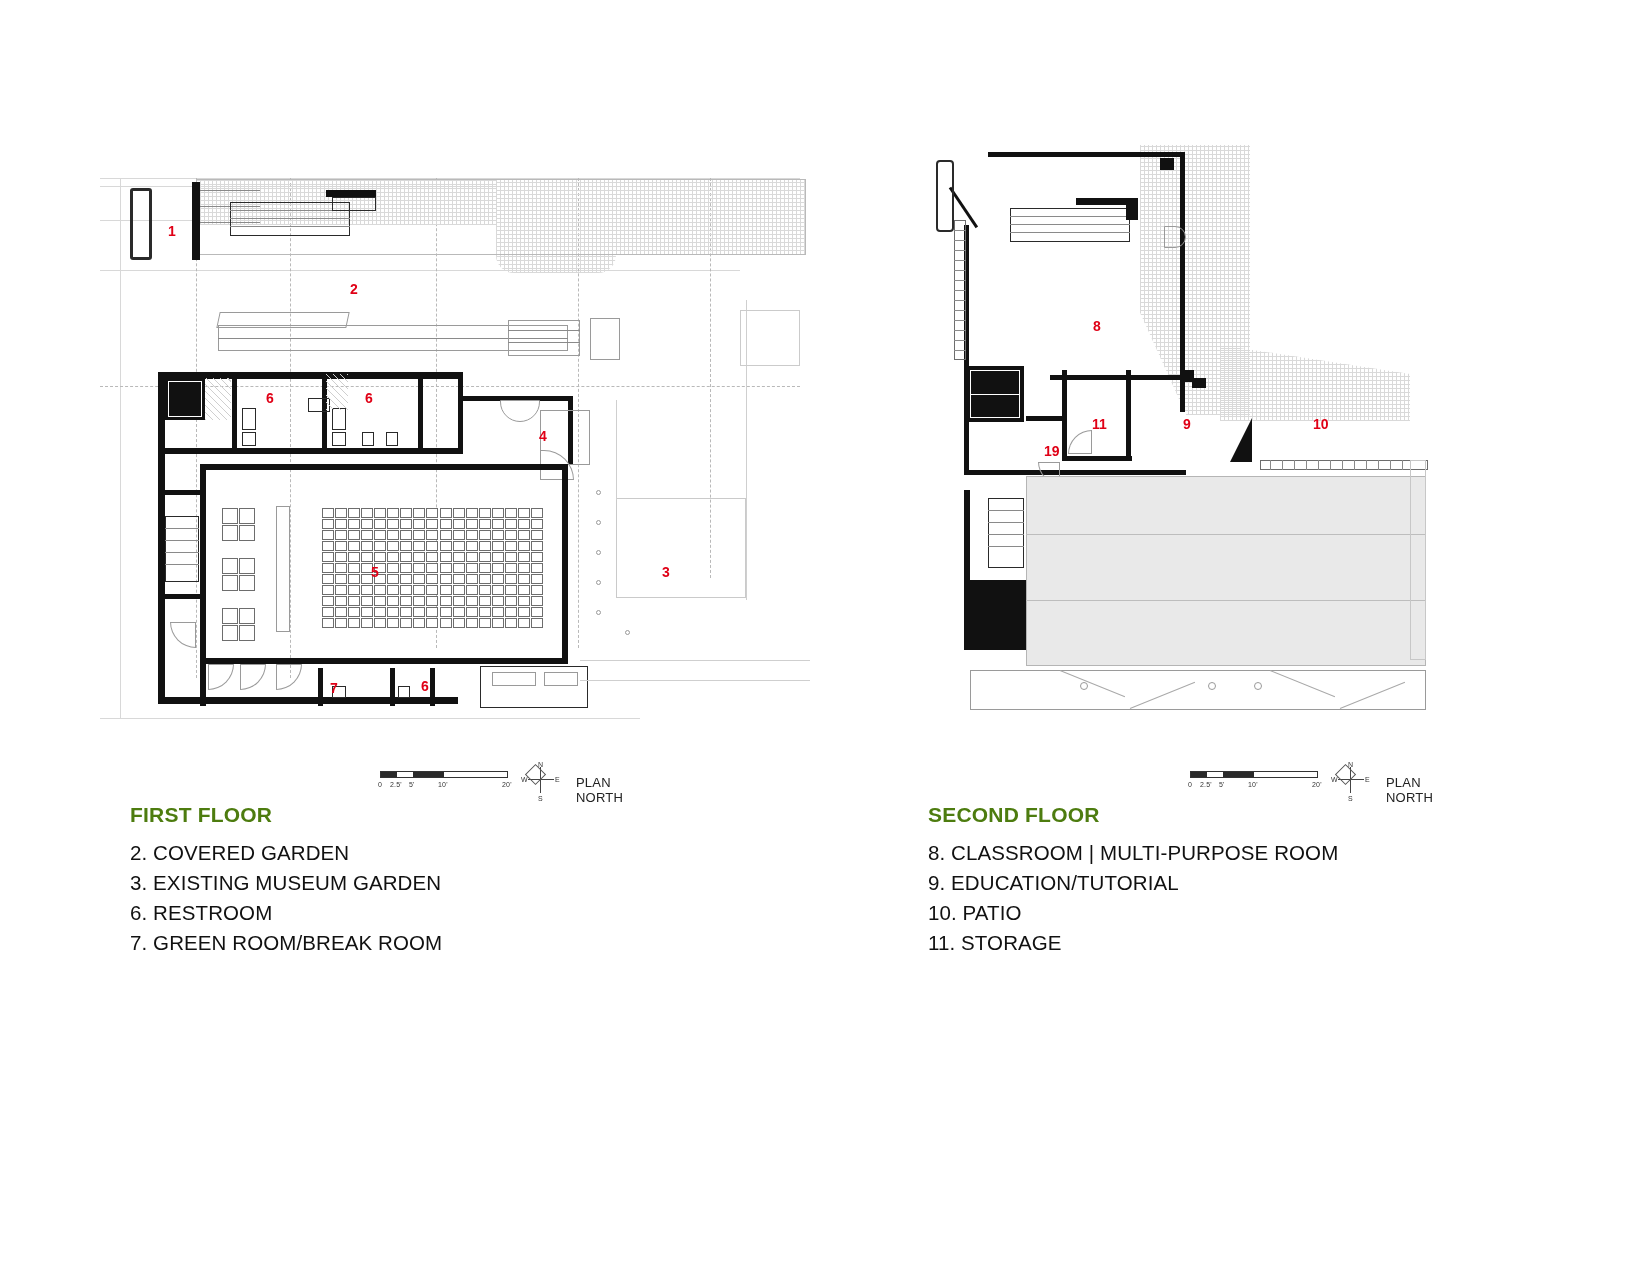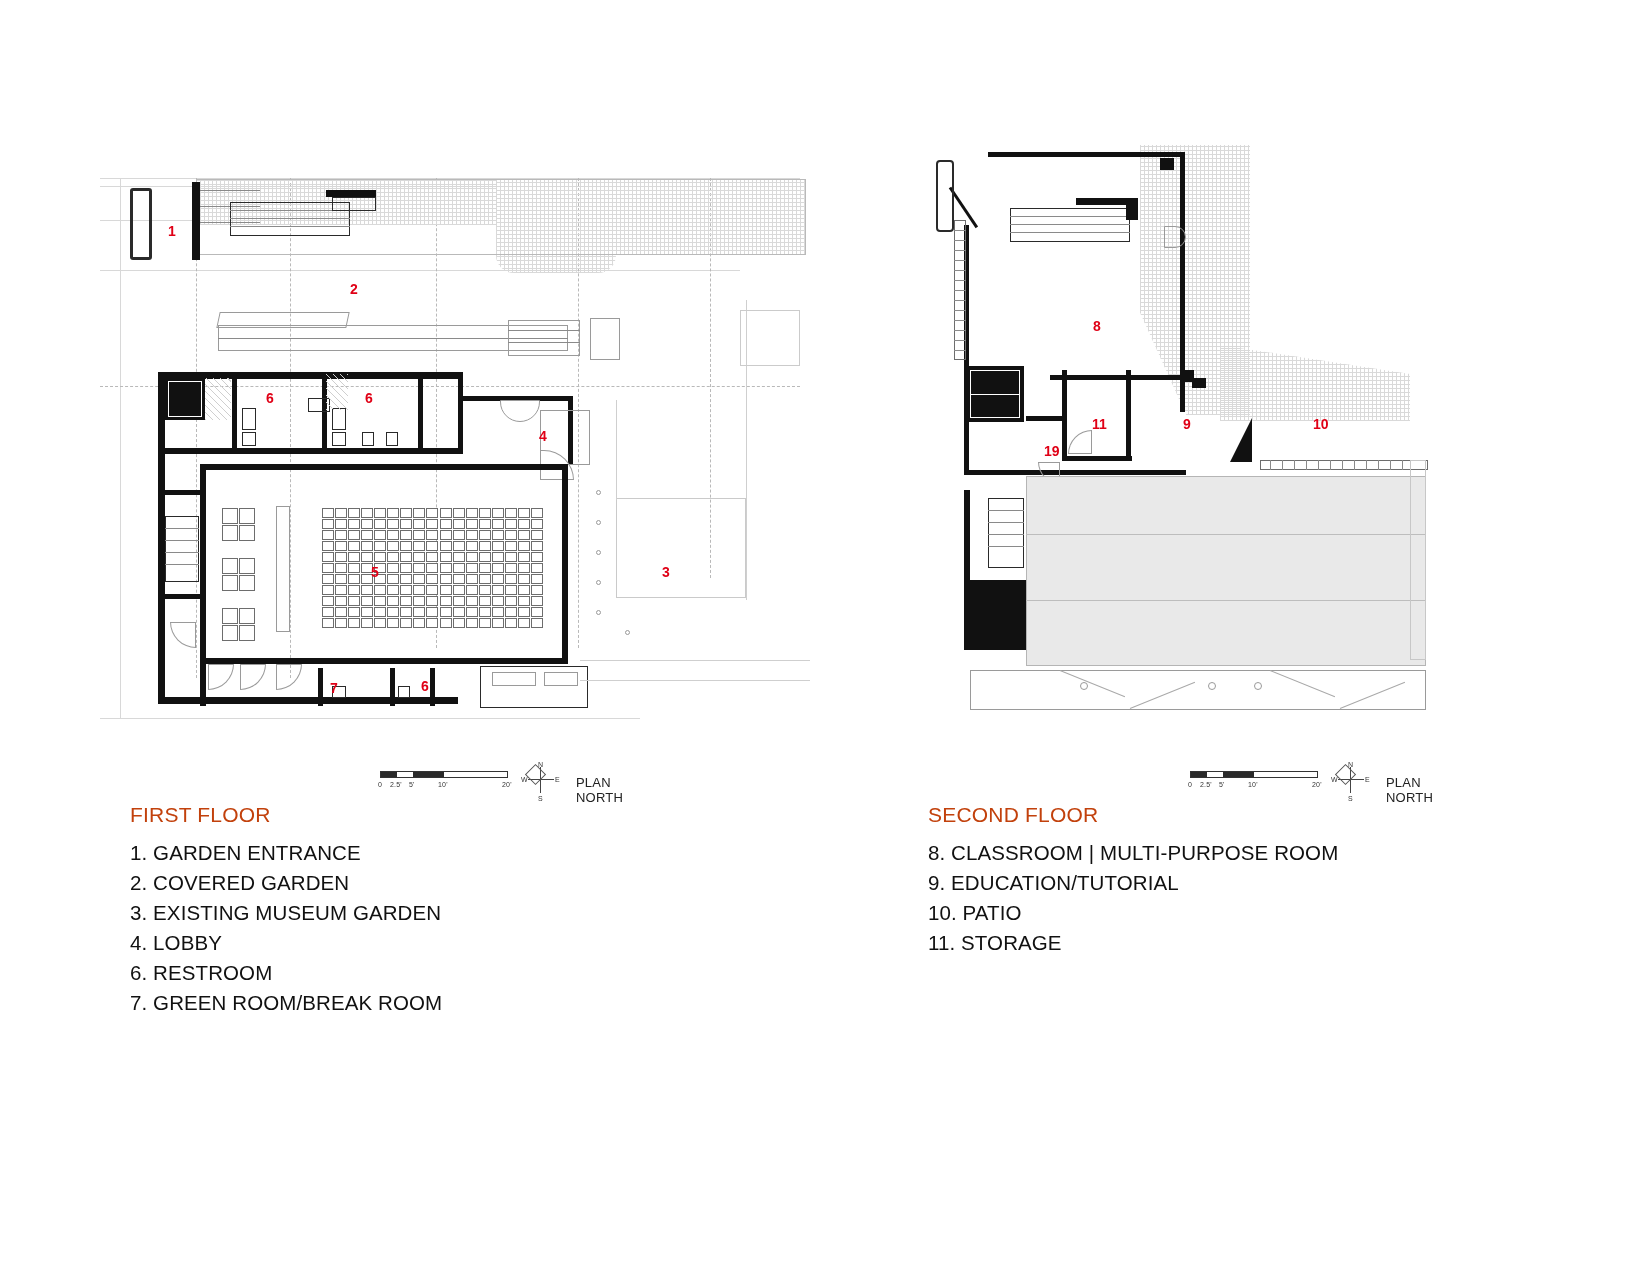--- a/index.html
+++ b/index.html
@@ -134,23 +134,23 @@
     position: absolute;
     font-size: 13px;
     color: #222;
     letter-spacing: .2px;
   }
 
   
   .legend-title {
     position: absolute;
     font-size: 21px;
-    font-weight: normal;
+    font-weight: bold;
     letter-spacing: .2px;
-    color: #c2410c;
+    color: #4d7c0f;
   }
   .legend-list {
     position: absolute;
     font-size: 20.5px;
     line-height: 30px;
     color: #111;
     letter-spacing: .1px;
     white-space: nowrap;
   }
   .legend-list div { white-space: nowrap; }
@@ -629,24 +629,22 @@
     <div class="cl" style="left:10px; top:-2px;">N</div>
     <div class="cl" style="left:10px; top:32px;">S</div>
     <div class="cl" style="left:-7px; top:13px;">W</div>
     <div class="cl" style="left:27px; top:13px;">E</div>
   </div>
   <div class="plan-north" style="left:196px; top:10px;">PLAN NORTH</div>
 </div>
 
 <div class="legend-title" style="left:130px; top:803px;">FIRST FLOOR</div>
 <div class="legend-list" style="left:130px; top:838px;">
-  <div>1. GARDEN ENTRANCE</div>
   <div>2. COVERED GARDEN</div>
   <div>3. EXISTING MUSEUM GARDEN</div>
-  <div>4. LOBBY</div>
   <div>6. RESTROOM</div>
   <div>7. GREEN ROOM/BREAK ROOM</div>
 </div>
 
 <div class="legend-title" style="left:928px; top:803px;">SECOND FLOOR</div>
 <div class="legend-list" style="left:928px; top:838px;">
   <div>8. CLASSROOM | MULTI-PURPOSE ROOM</div>
   <div>9. EDUCATION/TUTORIAL</div>
   <div>10. PATIO</div>
   <div>11. STORAGE</div>

